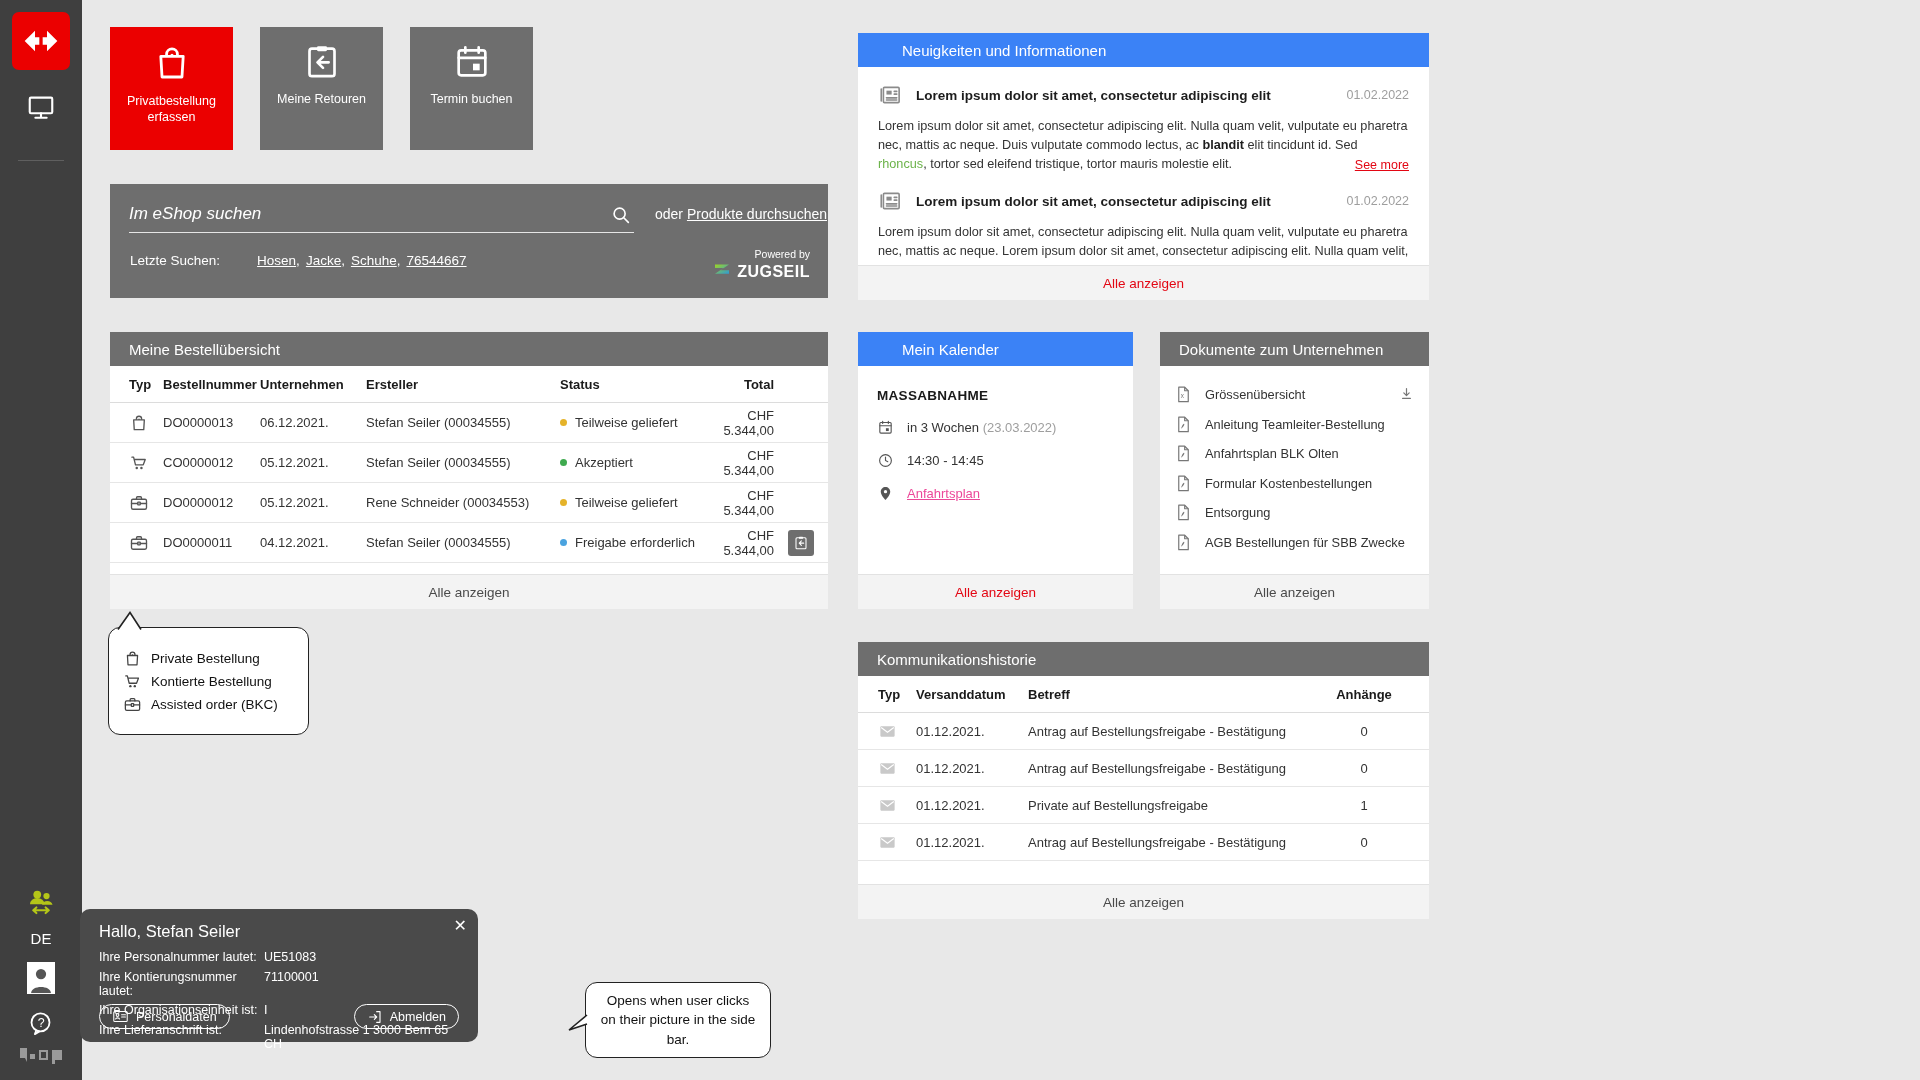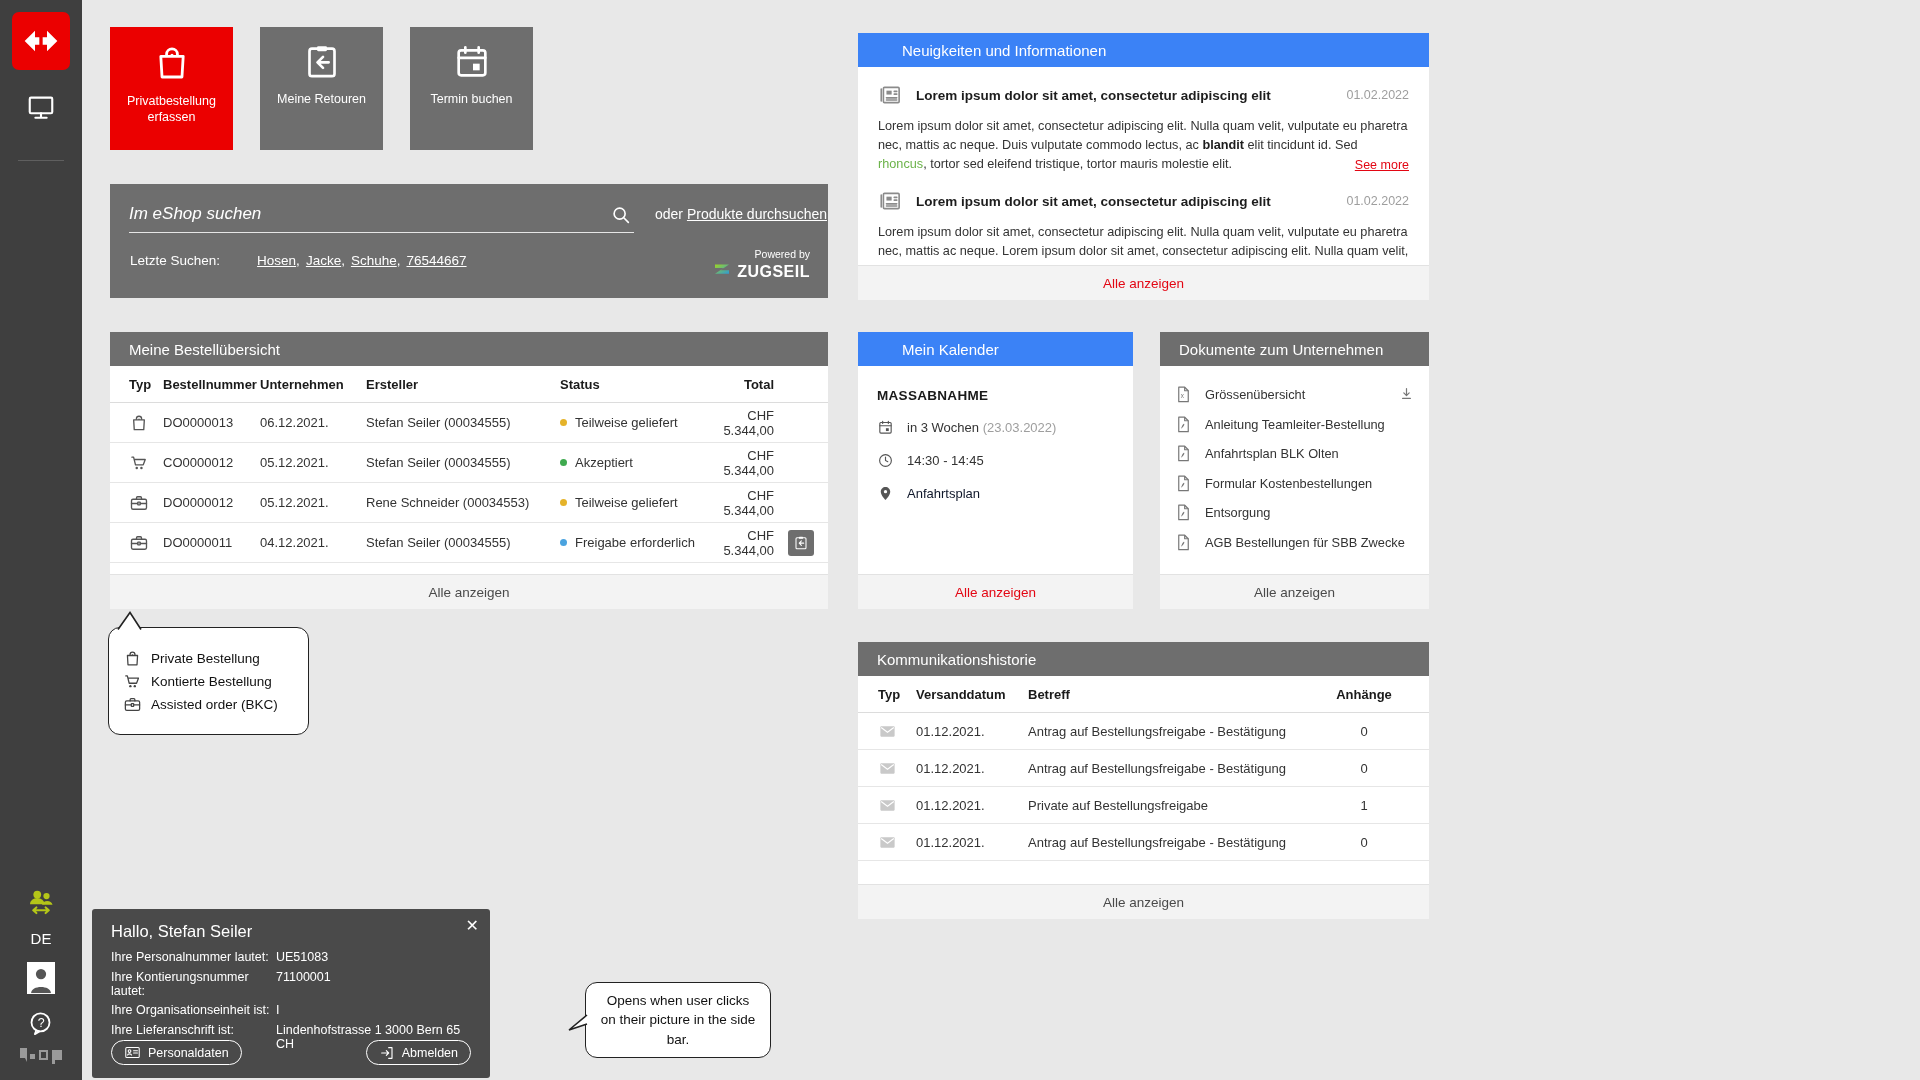--- a/index.html
+++ b/index.html
@@ -81,40 +81,40 @@
   .legend-item { display:flex; align-items:center; gap:9px; font-size:13.5px; color:#111; }
   .legend-item .ic { color:#444; }
 
   
   .cal { left:858px; top:332px; width:275px; height:277px; }
   .cal-body { padding:22px 19px 0 19px; }
   .cal-title { font-weight:bold; font-size:13.5px; color:#1a1a1a; letter-spacing:.3px; }
   .cal-row { display:flex; align-items:center; gap:13px; margin-top:16px; font-size:13px; }
   .cal-row .ic { color:#555; }
   .cal-row .muted { color:#9e9e9e; }
-  .cal-row a { color:#0f172a; cursor:pointer; }
+  .cal-row a { color:#ec4899; text-decoration:underline; cursor:pointer; }
 
   
   .docs { left:1160px; top:332px; width:269px; height:277px; }
   .doc-list { padding:14px 14px 0 14px; }
   .doc-item { display:flex; align-items:center; gap:12px; height:29.5px; font-size:12.8px; color:#333; cursor:pointer; }
   .doc-item .ic { color:#777; }
   .doc-item .dlabel { flex:1; }
   .doc-dl { background:none; border:none; color:#444; cursor:pointer; padding:0; }
 
   
   .comm { left:858px; top:642px; width:571px; height:277px; }
   .cgrid { display:grid; grid-template-columns:38px 112px 1fr 90px; align-items:center; padding:0 20px; }
   .chead { height:37px; font-weight:bold; font-size:13px; color:#1a1a1a; border-bottom:1px solid #dcdcdc; }
   .crow { height:37px; font-size:13px; border-bottom:1px solid #e6e6e6; cursor:pointer; }
   .crow .env { color:#c9c9c9; }
   .cgrid .ctr { text-align:center; }
 
   
-  .upop { position:absolute; left:92px; top:909px; width:398px; height:169px; background:#4a4a4a; color:#fff; border-radius:3px; padding:13px 19px; z-index:6; }
+  .upop { position:absolute; left:80px; top:909px; width:398px; height:133px; background:#4a4a4a; color:#fff; border-radius:10px; padding:13px 19px; z-index:6; }
   .upop .greet { font-size:16.5px; }
   .upop .close { position:absolute; right:11px; top:9px; background:none; border:none; color:#fff; font-size:16px; cursor:pointer; line-height:1; }
   .uprows { margin-top:9px; display:grid; grid-template-columns:165px 1fr; row-gap:5.5px; font-size:12.5px; }
   .ubtns { position:absolute; left:19px; right:19px; bottom:13px; display:flex; justify-content:space-between; }
   .ubtn { display:flex; align-items:center; gap:7px; background:transparent; border:1.5px solid #fff; border-radius:14px; color:#fff; font-size:12.5px; font-family:"Liberation Sans",sans-serif; padding:3px 12px; cursor:pointer; }
 
   
   .callout { position:absolute; left:585px; top:982px; width:186px; height:76px; background:#fff; border:1.6px solid #222; border-radius:12px; display:flex; align-items:center; justify-content:center; text-align:center; font-size:13.5px; color:#111; padding:8px 14px; line-height:1.45; z-index:6; }
   .callout-pt { position:absolute; left:-18px; top:30px; }
 </style>

